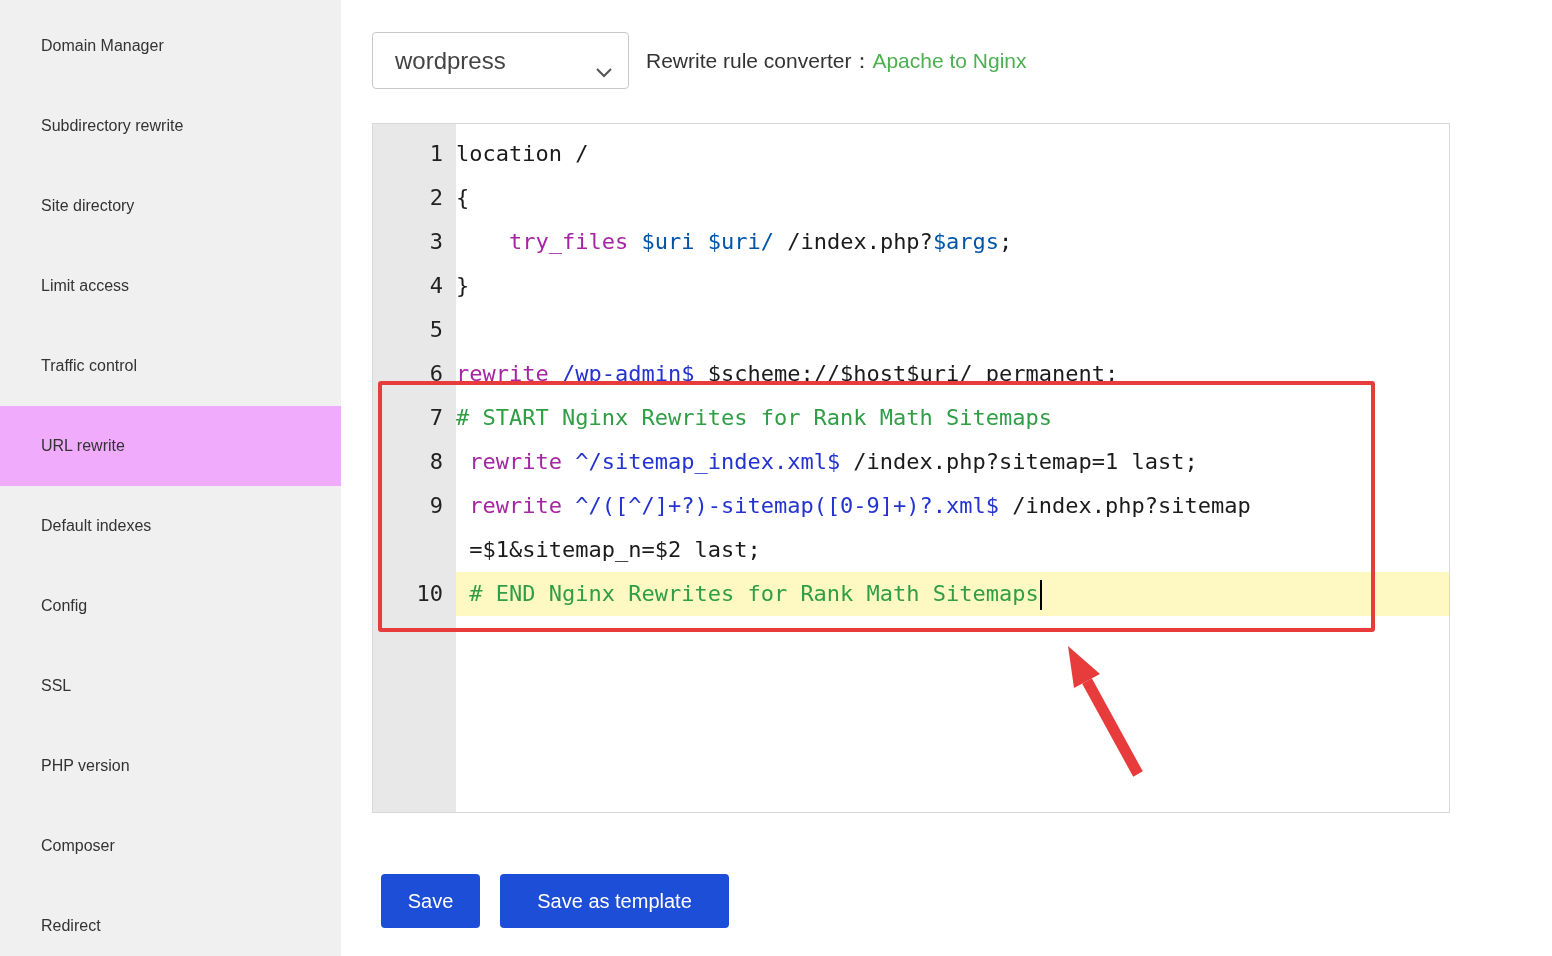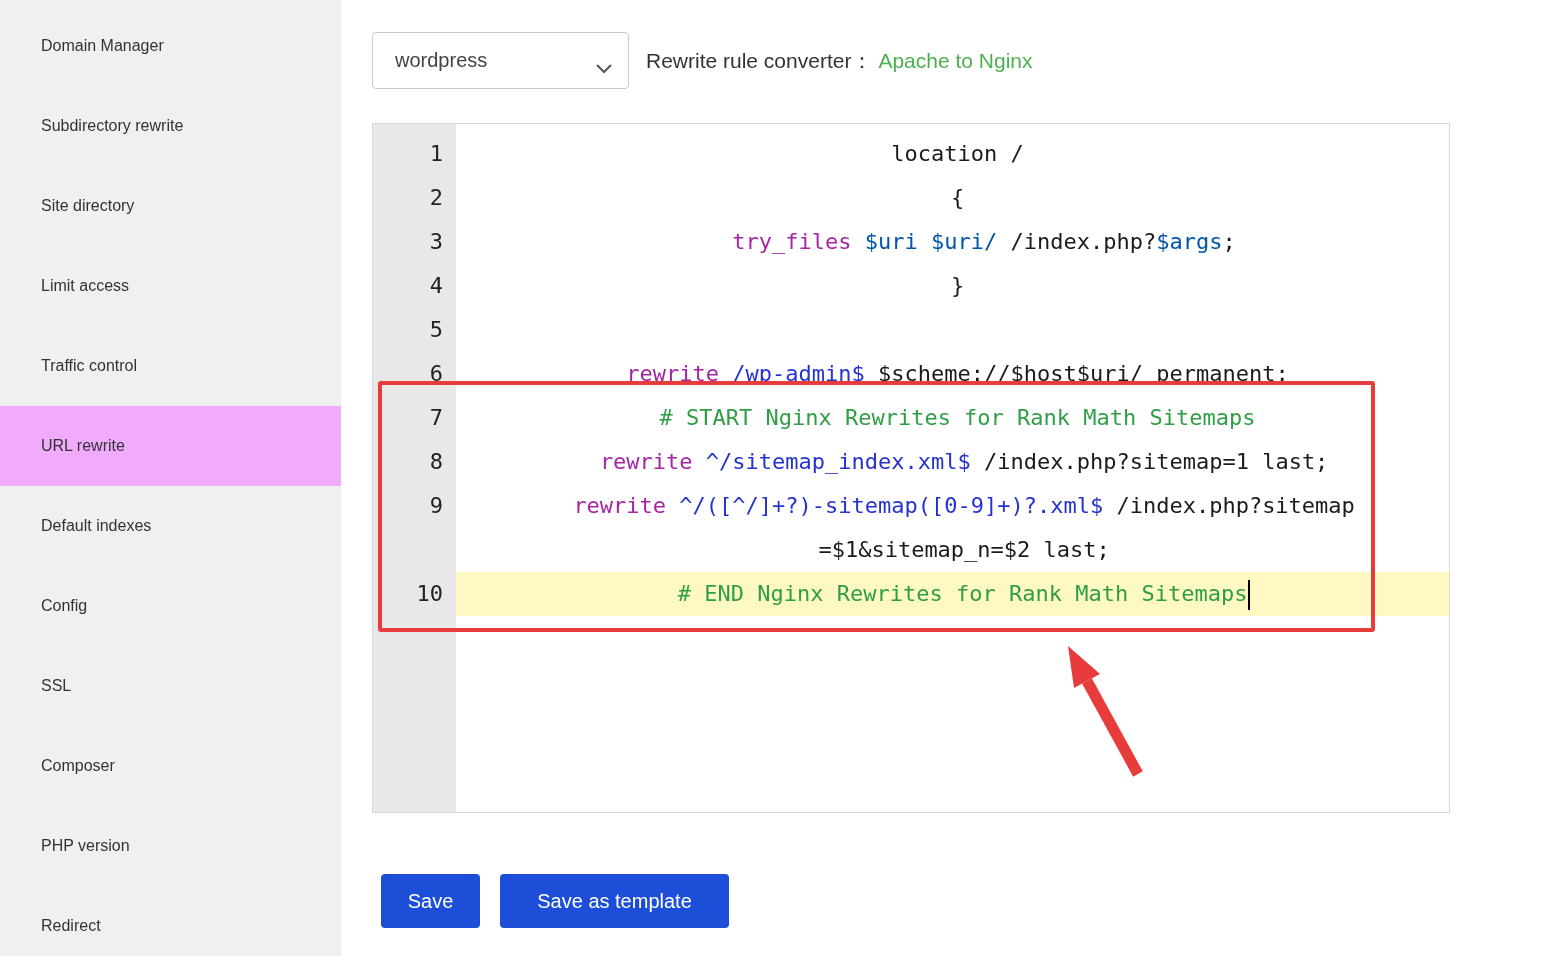--- a/index.html
+++ b/index.html
@@ -34,41 +34,40 @@
   .template-select {
     position: absolute;
     left: 372px; top: 32px;
     width: 257px; height: 57px;
     border: 1px solid #c8c8c8;
     border-radius: 4px;
     background: #ffffff;
     display: flex;
     align-items: center;
     padding-left: 22px;
-    font-size: 20px;
+    font-size: 24px;
     color: #444444;
     cursor: pointer;
   }
   .template-select .chev {
     position: absolute;
     right: 16px; top: 50%;
     margin-top: -5px;
   }
   .converter-row {
     position: absolute;
     left: 646px; top: 32px;
     height: 57px;
     display: flex;
     align-items: center;
     font-size: 21px;
     color: #333333;
   }
   .converter-link {
     color: #4caf50;
-    margin-left: 6px;
     cursor: pointer;
     text-decoration: none;
   }
 
   
   .editor {
     position: absolute;
     left: 372px; top: 123px;
     width: 1078px; height: 690px;
     border: 1px solid #d8d8d8;
@@ -95,24 +94,23 @@
   }
   .line-number {
     flex: none;
     width: 83px;
     text-align: right;
     padding-right: 13px;
     color: #222222;
   }
   .code-text {
     flex: 1;
-    padding-left: 10px;
+    padding-left: 0;
     white-space: pre;
     color: #1b1b1b;
-    text-align: center;
   }
   .code-row.active .code-text { background: #fef9c3; }
   .tok-def { color: #1b1b1b; }
   .tok-kw  { color: #a625a4; }
   .tok-pat { color: #2433d0; }
   .tok-var { color: #0055aa; }
   .tok-cm  { color: #2f9e44; }
   .caret {
     display: inline-block;
     width: 2px; height: 30px;
@@ -161,22 +159,22 @@
 <nav class="sidebar">
     <div class="sidebar-item">Domain Manager</div>
     <div class="sidebar-item">Subdirectory rewrite</div>
     <div class="sidebar-item">Site directory</div>
     <div class="sidebar-item">Limit access</div>
     <div class="sidebar-item">Traffic control</div>
     <div class="sidebar-item active">URL rewrite</div>
     <div class="sidebar-item">Default indexes</div>
     <div class="sidebar-item">Config</div>
     <div class="sidebar-item">SSL</div>
+    <div class="sidebar-item">PHP version</div>
     <div class="sidebar-item">Composer</div>
-    <div class="sidebar-item">PHP version</div>
     <div class="sidebar-item">Redirect</div>
   </nav>
 
 <div class="template-select">
   <span>wordpress</span>
   <span class="chev">
     <svg width="16" height="10" viewBox="0 0 16 10">
         <polyline points="1,1 8,8 15,1" fill="none" stroke="#555555" stroke-width="2"></polyline>
       </svg>
   </span>

